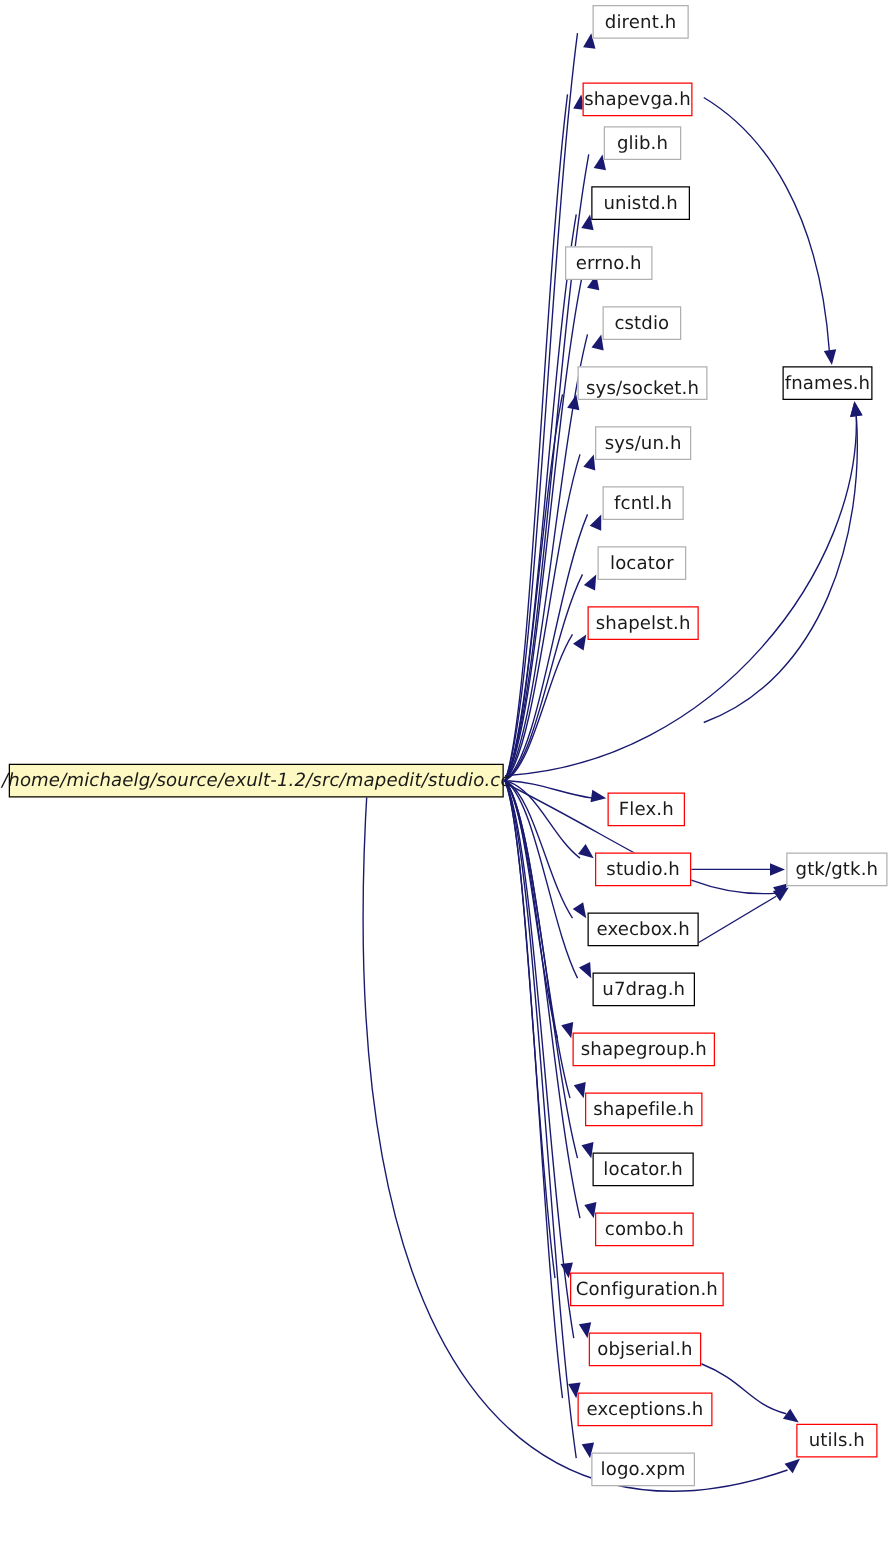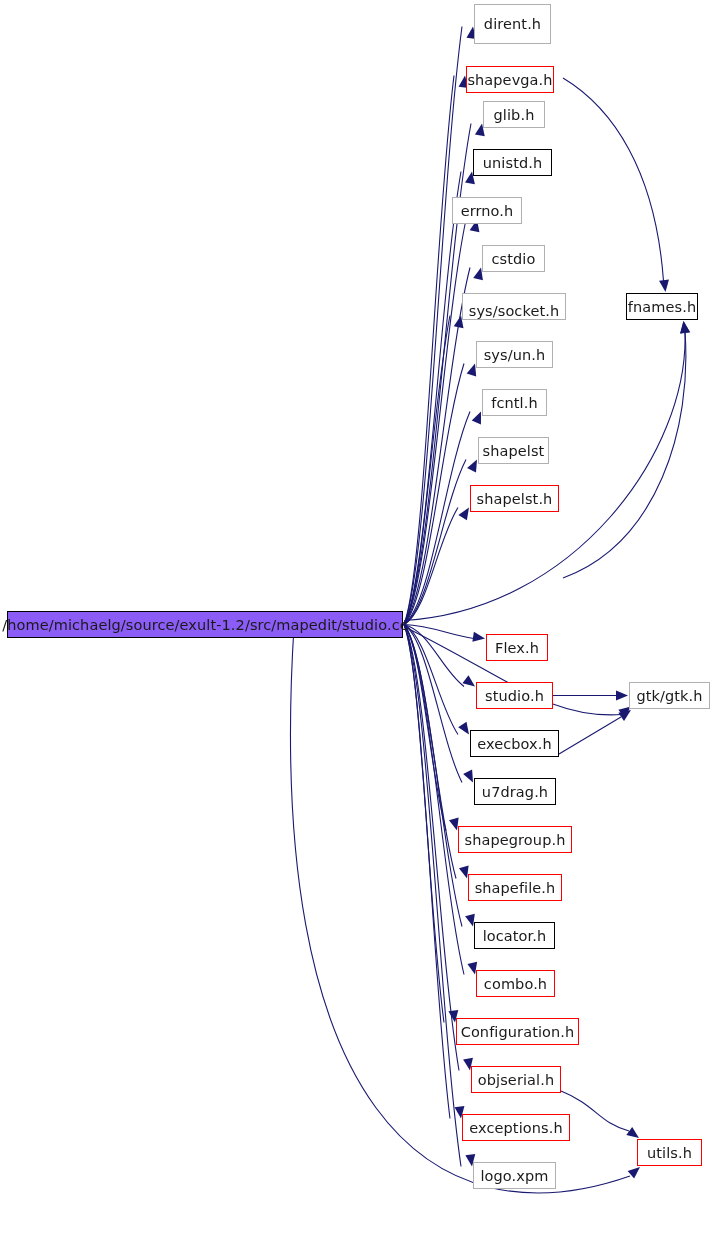--- a/index.html
+++ b/index.html
@@ -31,21 +31,21 @@
     background: #ffffff;
     border: 1px solid #000000;
     font-size: 14.5px;
     color: #1a1a1a;
     white-space: nowrap;
     letter-spacing: 0.1px;
   }
   .node-box.border-gray  { border-color: #b0b0b0; }
   .node-box.border-black { border-color: #000000; }
   .node-box.border-red   { border-color: #ff0000; }
-  .node-box.fill-gray    { background: #8b5cf6; }
+  .node-box.fill-gray    { background: #fef9c3; font-style: italic; }
   .node-label {
     pointer-events: none;
   }
 </style>
 </head>
 <body>
 
 <div id="graph-root">
 
   <svg id="graph-svg" viewBox="0 0 717 1243" xmlns="http://www.w3.org/2000/svg">
@@ -114,21 +114,21 @@
         <polygon points="628.00,695.50 616.00,700.50 616.00,690.50"></polygon>
         <polygon points="631.00,710.00 624.04,720.98 618.30,712.79"></polygon>
         <polygon points="639.00,1138.00 626.34,1135.05 632.18,1126.93"></polygon>
       </g>
   </svg>
 
   <div id="node-layer">
       <div class="node-box border-black fill-gray" style="left: 7px; top: 611px; width: 396px; height: 27px;">
         <span class="node-label">/home/michaelg/source/exult-1.2/src/mapedit/studio.cc</span>
       </div>
-      <div class="node-box border-gray" style="left: 474px; top: 4px; width: 77px; height: 40px;">
+      <div class="node-box border-gray" style="left: 474px; top: 4px; width: 77px; height: 27px;">
         <span class="node-label">dirent.h</span>
       </div>
       <div class="node-box border-red" style="left: 466px; top: 66px; width: 88px; height: 27px;">
         <span class="node-label">shapevga.h</span>
       </div>
       <div class="node-box border-gray" style="left: 483px; top: 101px; width: 62px; height: 27px;">
         <span class="node-label">glib.h</span>
       </div>
       <div class="node-box border-black" style="left: 473px; top: 149px; width: 79px; height: 27px;">
         <span class="node-label">unistd.h</span>
@@ -142,21 +142,21 @@
       <div class="node-box border-gray" style="left: 462px; top: 293px; width: 104px; height: 27px; align-items: flex-end;">
         <span class="node-label">sys/socket.h</span>
       </div>
       <div class="node-box border-gray" style="left: 476px; top: 341px; width: 77px; height: 27px;">
         <span class="node-label">sys/un.h</span>
       </div>
       <div class="node-box border-gray" style="left: 482px; top: 389px; width: 65px; height: 27px;">
         <span class="node-label">fcntl.h</span>
       </div>
       <div class="node-box border-gray" style="left: 478px; top: 437px; width: 71px; height: 27px;">
-        <span class="node-label">shapelst</span>
+        <span class="node-label">locator</span>
       </div>
       <div class="node-box border-red" style="left: 470px; top: 485px; width: 89px; height: 27px;">
         <span class="node-label">shapelst.h</span>
       </div>
       <div class="node-box border-red" style="left: 486px; top: 634px; width: 62px; height: 27px;">
         <span class="node-label">Flex.h</span>
       </div>
       <div class="node-box border-red" style="left: 476px; top: 682px; width: 77px; height: 27px;">
         <span class="node-label">studio.h</span>
       </div>

